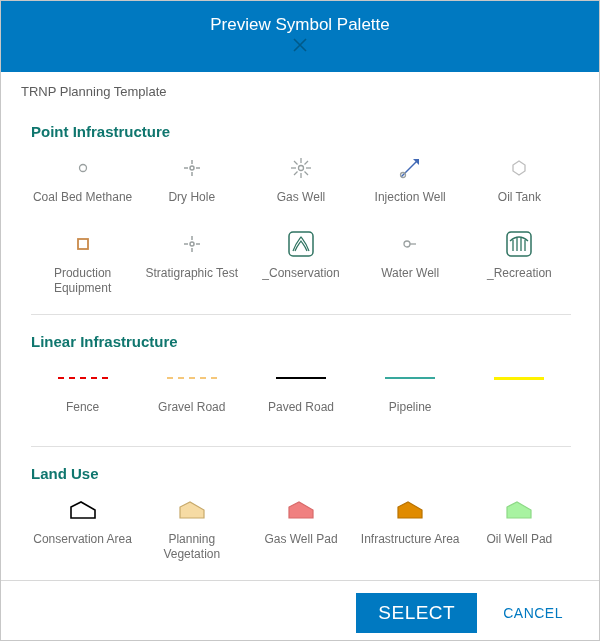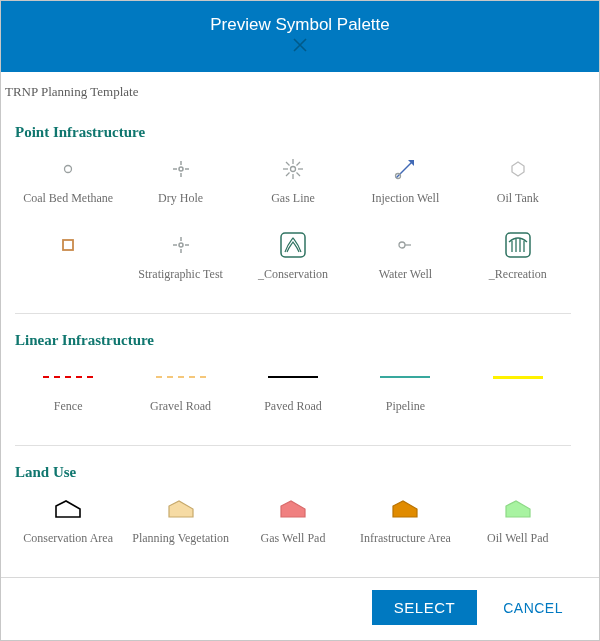--- a/index.html
+++ b/index.html
@@ -22,22 +22,21 @@
     flex-direction: column;
   }
   .header .close-x {
     color: #005a8a;
     font-size: 20px;
     cursor: pointer;
     font-weight: 300;
     padding: 0 4px;
   }
   .content {
-    padding: 12px 18px 0 4px;
-    font-family: Liberation Serif, serif;
+    padding: 12px 18px 0 20px;
   }
   .template-name {
     font-size: 13px;
     color: #5c5c5c;
     margin-bottom: 24px;
   }
   .section {
     margin-bottom: 10px;
     padding-left: 10px;
     padding-right: 10px;
@@ -85,21 +84,21 @@
     display: flex;
     justify-content: flex-end;
     gap: 8px;
     align-items: center;
   }
   .btn-primary {
     background: #0079c1;
     color: #ffffff;
     border: none;
     padding: 9px 22px;
-    font-size: 15px;
+    font-size: 19px;
     cursor: pointer;
     letter-spacing: 0.5px;
   }
   .btn-secondary {
     background: transparent;
     color: #0079c1;
     border: none;
     padding: 9px 18px;
     font-size: 14px;
     cursor: pointer;
@@ -171,21 +170,21 @@
                 <line x1="10" y1="15" x2="10" y2="20"></line>
                 <line x1="0" y1="10" x2="5" y2="10"></line>
                 <line x1="15" y1="10" x2="20" y2="10"></line>
                 <line x1="3" y1="3" x2="6.5" y2="6.5"></line>
                 <line x1="13.5" y1="13.5" x2="17" y2="17"></line>
                 <line x1="17" y1="3" x2="13.5" y2="6.5"></line>
                 <line x1="6.5" y1="13.5" x2="3" y2="17"></line>
               </g>
             </svg>
         </div>
-        <div class="symbol-label">Gas Line</div>
+        <div class="symbol-label">Gas Well</div>
       </div>
 
       <div class="symbol-cell">
         <div class="symbol-swatch">
           <svg width="22" height="22">
               <g>
                 <line x1="2" y1="20" x2="18" y2="4" stroke="#4169b5" stroke-width="1.5"></line>
                 <polygon points="14,2 20,2 20,8" fill="#4169b5"></polygon>
                 <circle cx="4" cy="18" r="2.5" fill="none" stroke="#9aa0a0" stroke-width="1.3"></circle>
               </g>
@@ -202,20 +201,21 @@
         </div>
         <div class="symbol-label">Oil Tank</div>
       </div>
 
       <div class="symbol-cell">
         <div class="symbol-swatch">
           <svg width="14" height="14">
               <rect x="2" y="2" width="10" height="10" fill="none" stroke="#c98a4b" stroke-width="1.8"></rect>
             </svg>
         </div>
+        <div class="symbol-label">Production Equipment</div>
       </div>
 
       <div class="symbol-cell">
         <div class="symbol-swatch">
           <svg width="18" height="18">
               <g stroke="#9aa0a0" stroke-width="1.5">
                 <circle cx="9" cy="9" r="2" fill="none"></circle>
                 <line x1="9" y1="1" x2="9" y2="5"></line>
                 <line x1="9" y1="13" x2="9" y2="17"></line>
                 <line x1="1" y1="9" x2="5" y2="9"></line>

